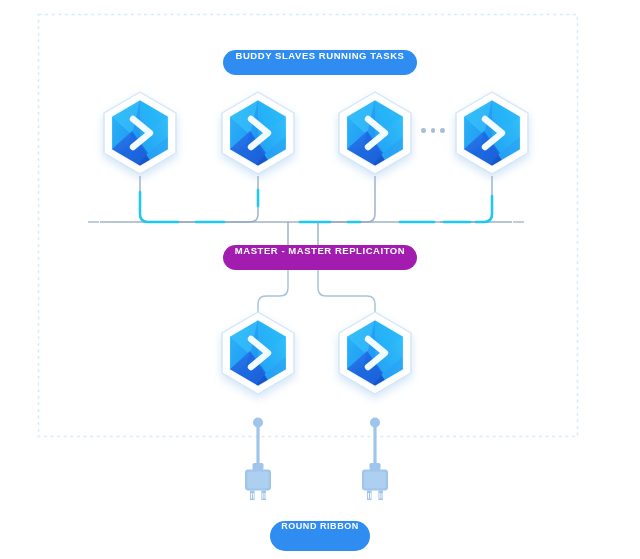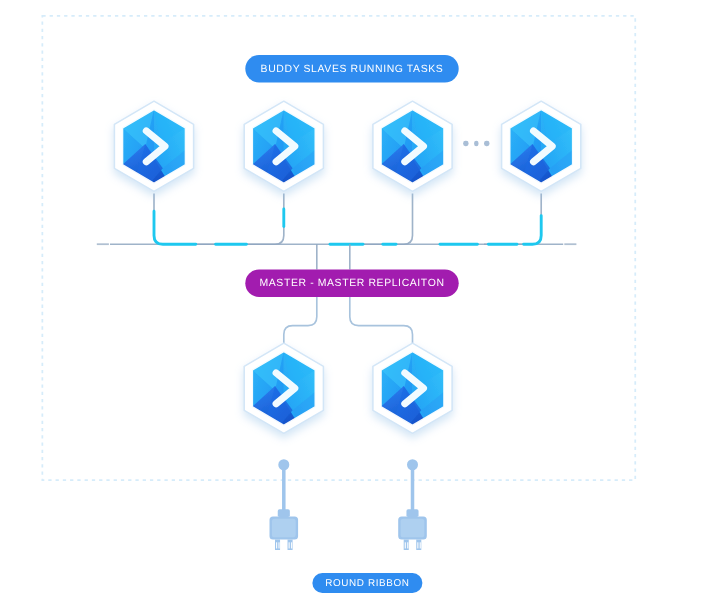--- a/index.html
+++ b/index.html
@@ -8,32 +8,32 @@
     background:#ffffff;
     font-family:"Liberation Sans",sans-serif;
     overflow:hidden;
     position:relative;
   }
   #stage{position:absolute;left:0;top:0;width:640px;height:559px;}
   #svgroot{position:absolute;left:0;top:0;width:640px;height:559px;}
 
   .badge{
     position:absolute;
-    display:flex;align-items:center;justify-content:center;
+    display:flex;align-items:flex-start;justify-content:center;
     border-radius:999px;
     color:#ffffff;
-    font-weight:normal;
+    font-weight:bold;
     letter-spacing:.55px;
     white-space:nowrap;
     text-transform:uppercase;
     box-sizing:border-box;
   }
   #badge-top{left:223px;top:50px;width:194px;height:25px;font-size:9.5px;}
   #badge-mid{left:223px;top:245px;width:194px;height:25px;font-size:9.5px;}
-  #badge-bot{left:284px;top:521px;width:100px;height:18px;font-size:9px;}
+  #badge-bot{left:270px;top:521px;width:100px;height:30px;font-size:9px;}
 
   .dots{
     position:absolute;left:421px;top:128px;
     display:flex;gap:5px;align-items:center;
   }
   .dots i{display:block;width:4.5px;height:4.5px;border-radius:50%;background:#a9bed6;}
 </style>
 </head>
 <body>
 

